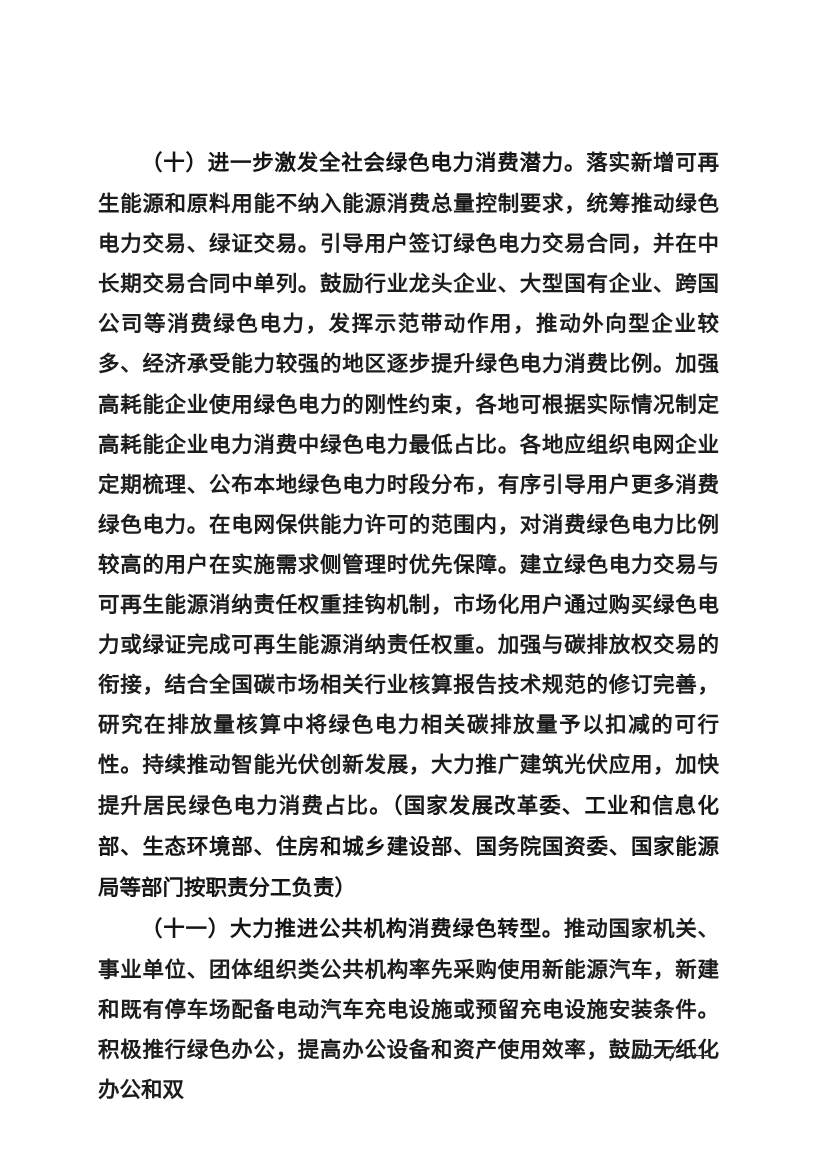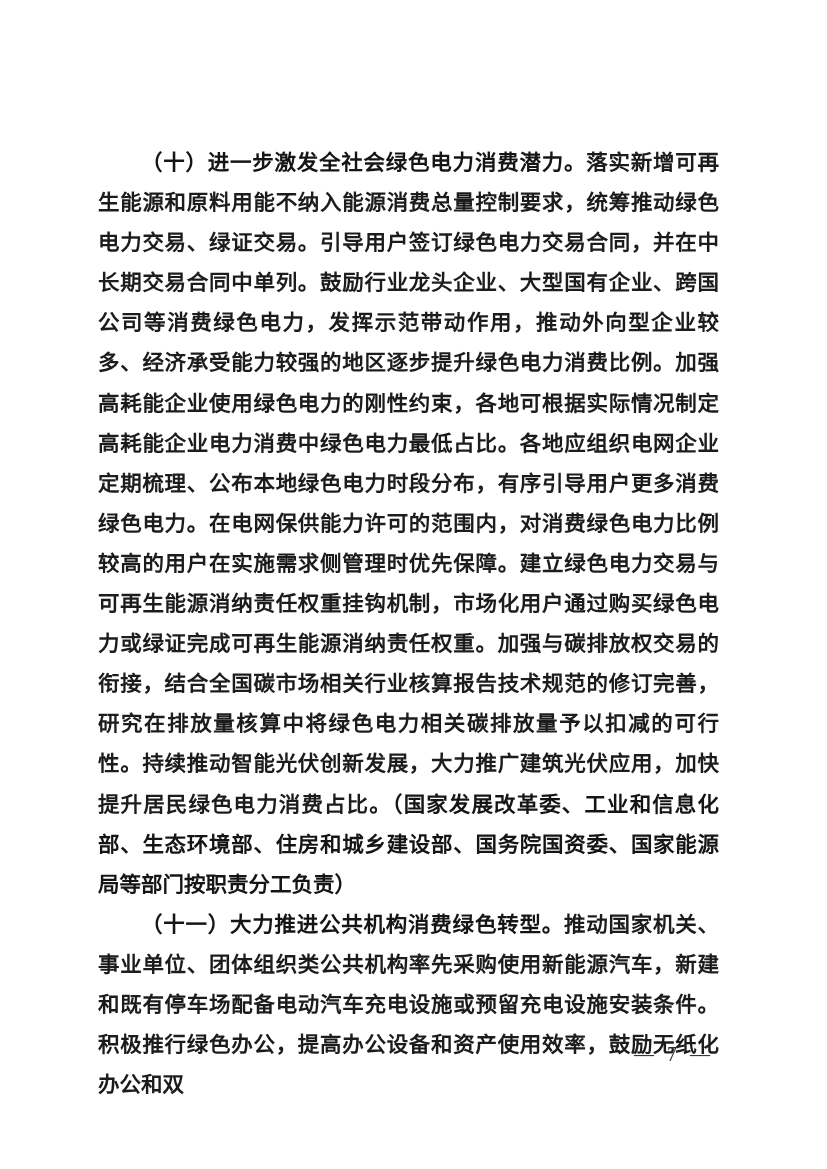--- a/index.html
+++ b/index.html
@@ -31,20 +31,21 @@
     margin: 0;
     padding: 0;
     text-indent: 2em;
   }
   .run {
     font-weight: bold;
   }
   .run.bold {
     font-weight: bold;
     color: #151515;
+    font-family: Liberation Mono, monospace;
   }
   .page-number {
     position: absolute;
     top: 1042px;
     right: 113px;
     font-size: 20px;
     line-height: 24px;
     color: #2b2b2b;
     letter-spacing: 4px;
     font-family: "Liberation Serif", serif;

